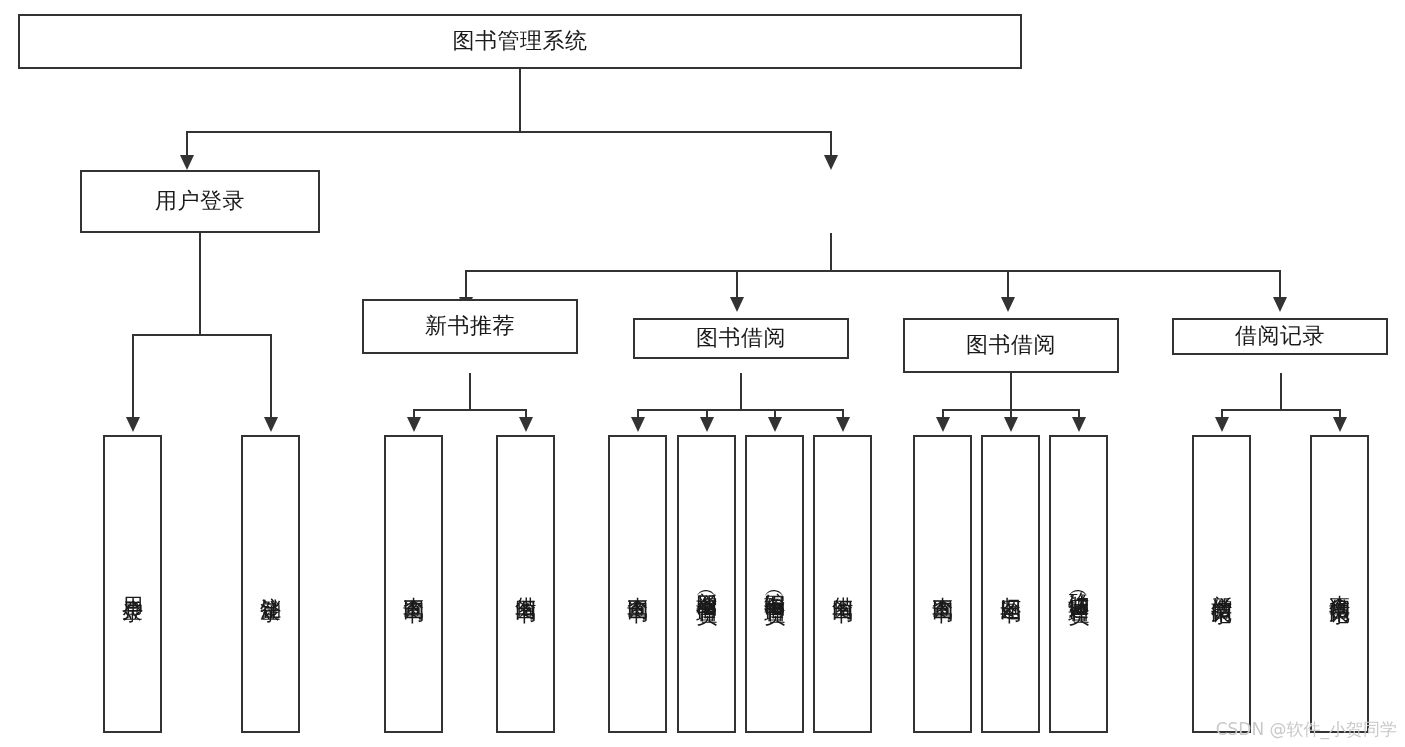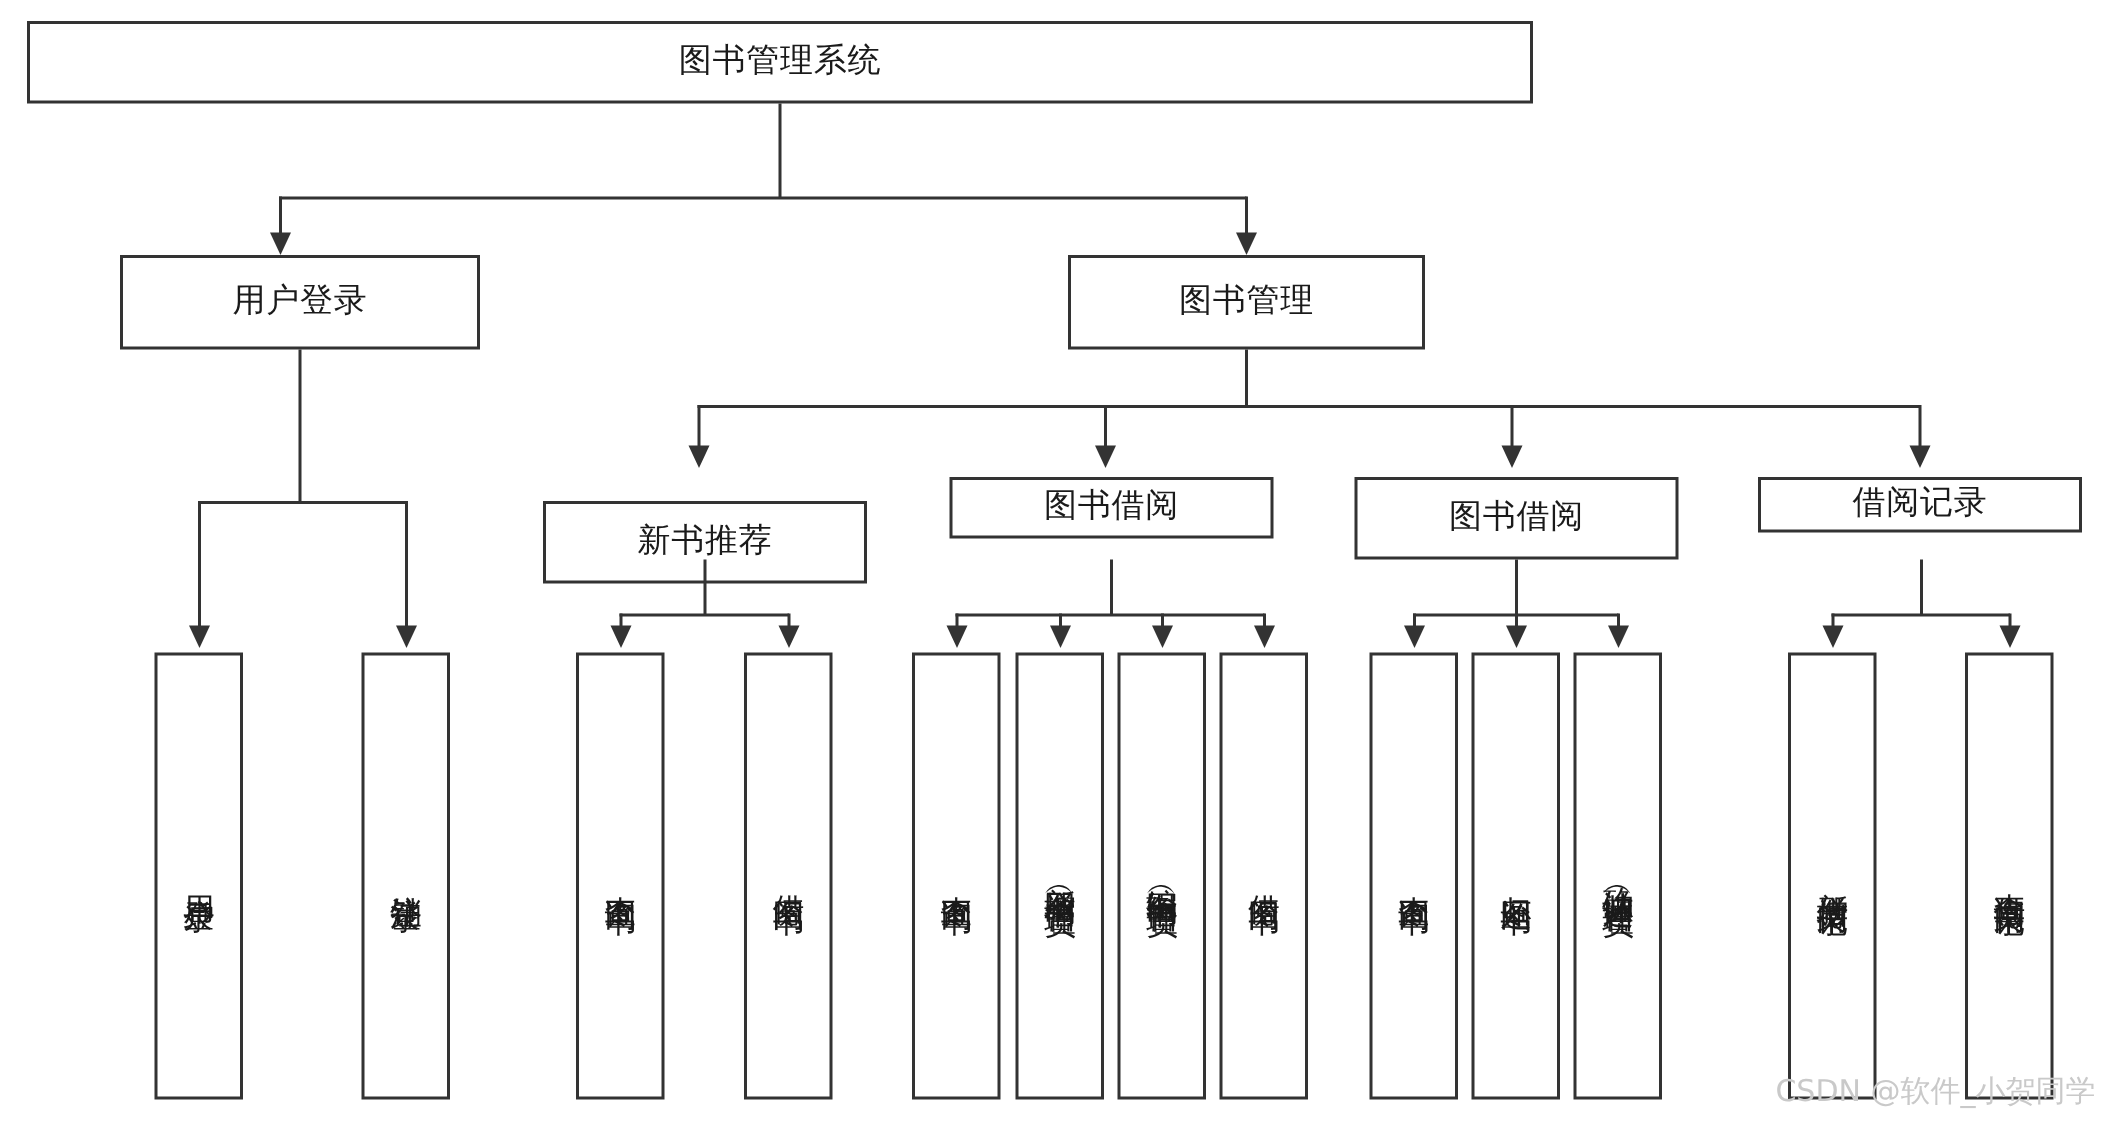--- a/index.html
+++ b/index.html
@@ -52,21 +52,21 @@
     width: 0;
     height: 0;
     border-left: 7px solid transparent;
     border-right: 7px solid transparent;
     border-top: 15px solid #333333;
   }
   #watermark {
     position: absolute;
     right: 8px;
     bottom: 6px;
-    font-size: 20px;
+    font-size: 17px;
     color: #c9c9c9;
     white-space: nowrap;
     font-family: "DejaVu Sans", "Liberation Sans", sans-serif;
     margin-top: 40px;
   }
 </style>
 </head>
 <body>
 
 <div id="canvas">
@@ -82,23 +82,20 @@
   <div class="edge v" style="left:186px; top:131px; height:26px;"></div>
   <div class="arrow" style="left:180px; top:155px;"></div>
 
   <div class="edge v" style="left:830px; top:131px; height:26px;"></div>
   <div class="arrow" style="left:824px; top:155px;"></div>
 
   <div class="node horiz" style="left:80px; top:170px; width:240px; height:63px;">
     <span>用户登录</span>
   </div>
 
-  <div class="node horiz" style="left:712px; top:170px; width:238px; height:63px;">
-    <span>图书管理</span>
-  </div>
 
   <div class="edge v" style="left:199px; top:233px; height:102px;"></div>
   <div class="edge h" style="left:132px; top:334px; width:139px;"></div>
   <div class="edge v" style="left:132px; top:334px; height:85px;"></div>
   <div class="arrow" style="left:126px; top:417px;"></div>
   <div class="edge v" style="left:270px; top:334px; height:85px;"></div>
   <div class="arrow" style="left:264px; top:417px;"></div>
 
   <div class="edge v" style="left:830px; top:233px; height:38px;"></div>
   <div class="edge h" style="left:465px; top:270px; width:815px;"></div>
@@ -108,21 +105,21 @@
 
   <div class="edge v" style="left:736px; top:270px; height:29px;"></div>
   <div class="arrow" style="left:730px; top:297px;"></div>
 
   <div class="edge v" style="left:1007px; top:270px; height:29px;"></div>
   <div class="arrow" style="left:1001px; top:297px;"></div>
 
   <div class="edge v" style="left:1279px; top:270px; height:29px;"></div>
   <div class="arrow" style="left:1273px; top:297px;"></div>
 
-  <div class="node horiz" style="left:362px; top:334px; width:216px; height:55px;justify-content:center;">
+  <div class="node horiz" style="left:362px; top:299px; width:216px; height:55px;justify-content:center;">
     <span>新书推荐</span>
   </div>
   <div class="node horiz" style="left:633px; top:318px; width:216px; height:41px;">
     <span>图书借阅</span>
   </div>
   <div class="node horiz" style="left:903px; top:318px; width:216px; height:55px;">
     <span>图书借阅</span>
   </div>
   <div class="node horiz" style="left:1172px; top:318px; width:216px; height:37px;">
     <span>借阅记录</span>

